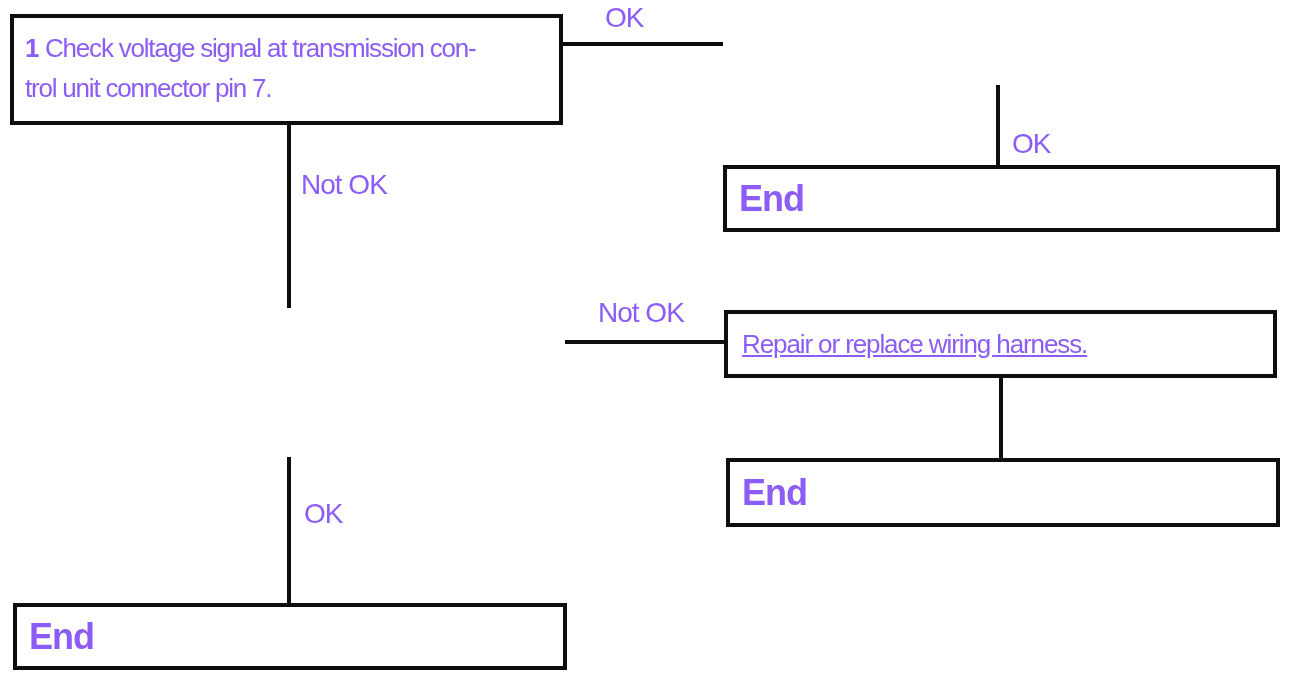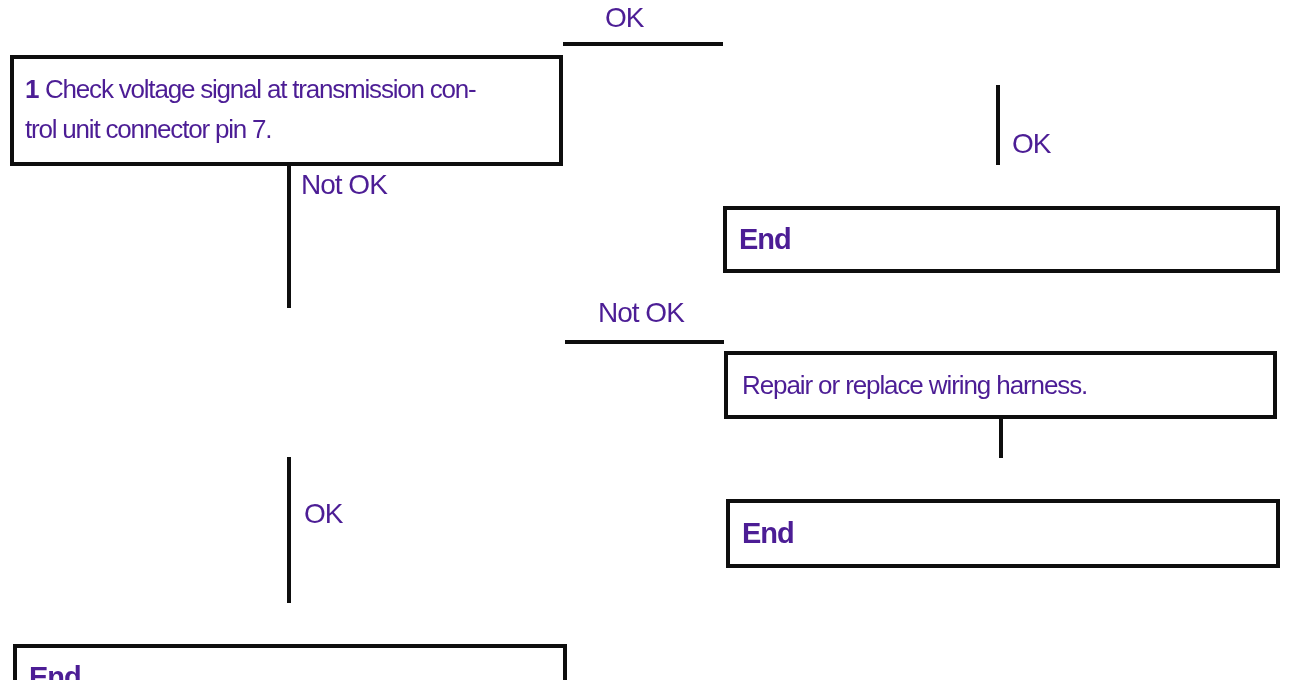--- a/index.html
+++ b/index.html
@@ -2,29 +2,28 @@
 <html><head>
 <meta charset="utf-8">
 <style>
   html, body { margin: 0; padding: 0; background: #ffffff; }
   .canvas {
     position: relative;
     width: 1296px;
     height: 680px;
     background: #ffffff;
     font-family: "Liberation Sans", sans-serif;
-    color: #4c1d95;
+    color: #8b5cf6;
     overflow: hidden;
   }
   .box {
     position: absolute;
     box-sizing: border-box;
     border: 4px solid #0e0e0e;
     background: #ffffff;
-    margin-top: 41px;
   }
   .step .txt {
     white-space: pre-line;
     font-size: 26px;
     line-height: 40px;
     letter-spacing: -1.2px;
     padding: 10px 4px 0 11px;
   }
   .step .num {
     font-weight: bold;
@@ -33,21 +32,21 @@
   .action {
     display: flex;
     align-items: center;
     font-size: 26px;
     letter-spacing: -1.1px;
     padding-left: 14px;
   }
   .end {
     display: flex;
     align-items: center;
-    font-size: 29px;
+    font-size: 36px;
     font-weight: bold;
     letter-spacing: -1px;
     padding-left: 12px;
   }
   .line {
     position: absolute;
     background: #0e0e0e;
   }
   .edge-label {
     position: absolute;
@@ -78,21 +77,21 @@
     <div class="txt"><span class="num">1</span> <span>Check voltage signal at transmission con-
 trol unit connector pin 7.</span></div>
   </div>
 
 
   <div class="box end" style="left:723px; top:165px; width:557px; height:67px;">
     <span>End</span>
   </div>
 
 
-  <div class="box action" style="left:724px; top:310px; width:553px; height:68px;">
+  <div class="box action" style="left:724px; top:310px; width:553px; height:68px;text-decoration:underline;">
     <span>Repair or replace wiring harness.</span>
   </div>
 
   <div class="box end" style="left:726px; top:458px; width:554px; height:69px;">
     <span>End</span>
   </div>
 
   <div class="box end" style="left:13px; top:603px; width:554px; height:67px;">
     <span>End</span>
   </div>

